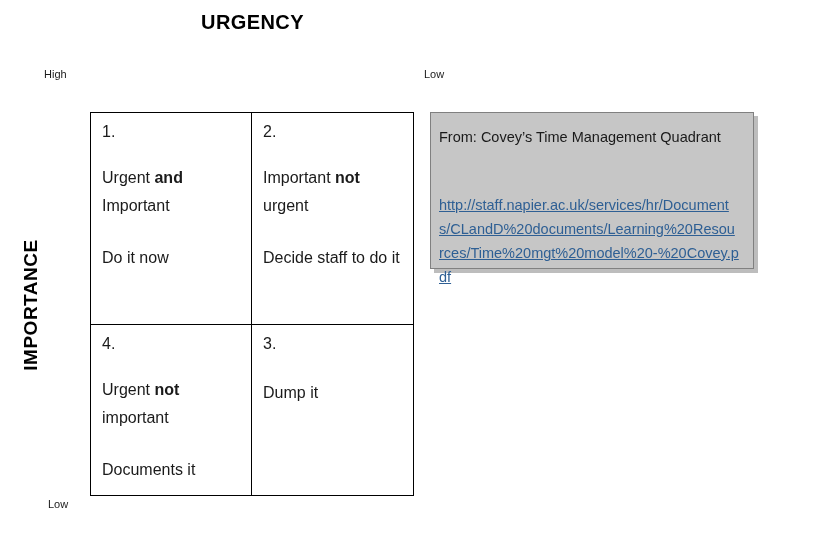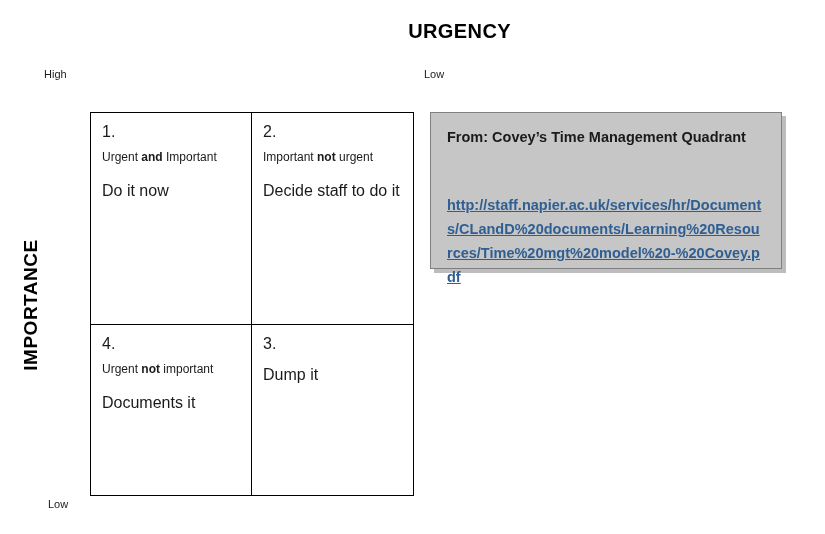--- a/index.html
+++ b/index.html
@@ -12,29 +12,28 @@
     height: 534px;
     position: relative;
     overflow: hidden;
     font-family: "Liberation Sans", sans-serif;
     color: #000000;
   }
 
   
   #urgency-title {
     position: absolute;
-    left: 6px;
+    left: 0;
     top: 11px;
     width: 505px;
-    text-align: right;
+    text-align: center;
     font-size: 20px;
     font-weight: bold;
     letter-spacing: 0.4px;
     color: #000;
-    margin-top: 9px;
   }
 
   
   .axis-end-label {
     position: absolute;
     font-size: 11px;
     font-weight: normal;
     color: #1a1a1a;
     white-space: nowrap;
   }
@@ -79,45 +78,45 @@
   .q-tr { border-bottom: 1.8px solid #000; }
   .q-bl { border-right: 1.2px solid #000; }
   .q-br { }
 
   .q-number {
     font-size: 16px;
     line-height: 22px;
     color: #1a1a1a;
   }
   .q-body {
-    font-size: 12px;
+    font-size: 16px;
     line-height: 28px;
     color: #1a1a1a;
+    margin-top: 21px;
   }
   .q-body b { font-weight: bold; }
   .q-action {
     font-size: 16px;
     line-height: 28px;
     color: #1a1a1a;
-    margin-top: 6px;
+    margin-top: 24px;
   }
 
   
   #source-box {
     position: absolute;
     left: 430px;
     top: 112px;
-    width: 352px;
+    width: 324px;
     height: 157px;
     box-sizing: border-box;
     background: #c6c6c6;
     border: 1.5px solid #808080;
     box-shadow: 4px 4px 0 0 #bdbdbd;
-    padding: 12px 14px 10px 16px;
-    font-weight: bold;
+    padding: 12px 14px 10px 8px;
   }
   #source-caption {
     font-size: 14.5px;
     line-height: 24px;
     color: #1a1a1a;
     white-space: nowrap;
   }
   #source-url {
     display: block;
     font-size: 14.5px;

